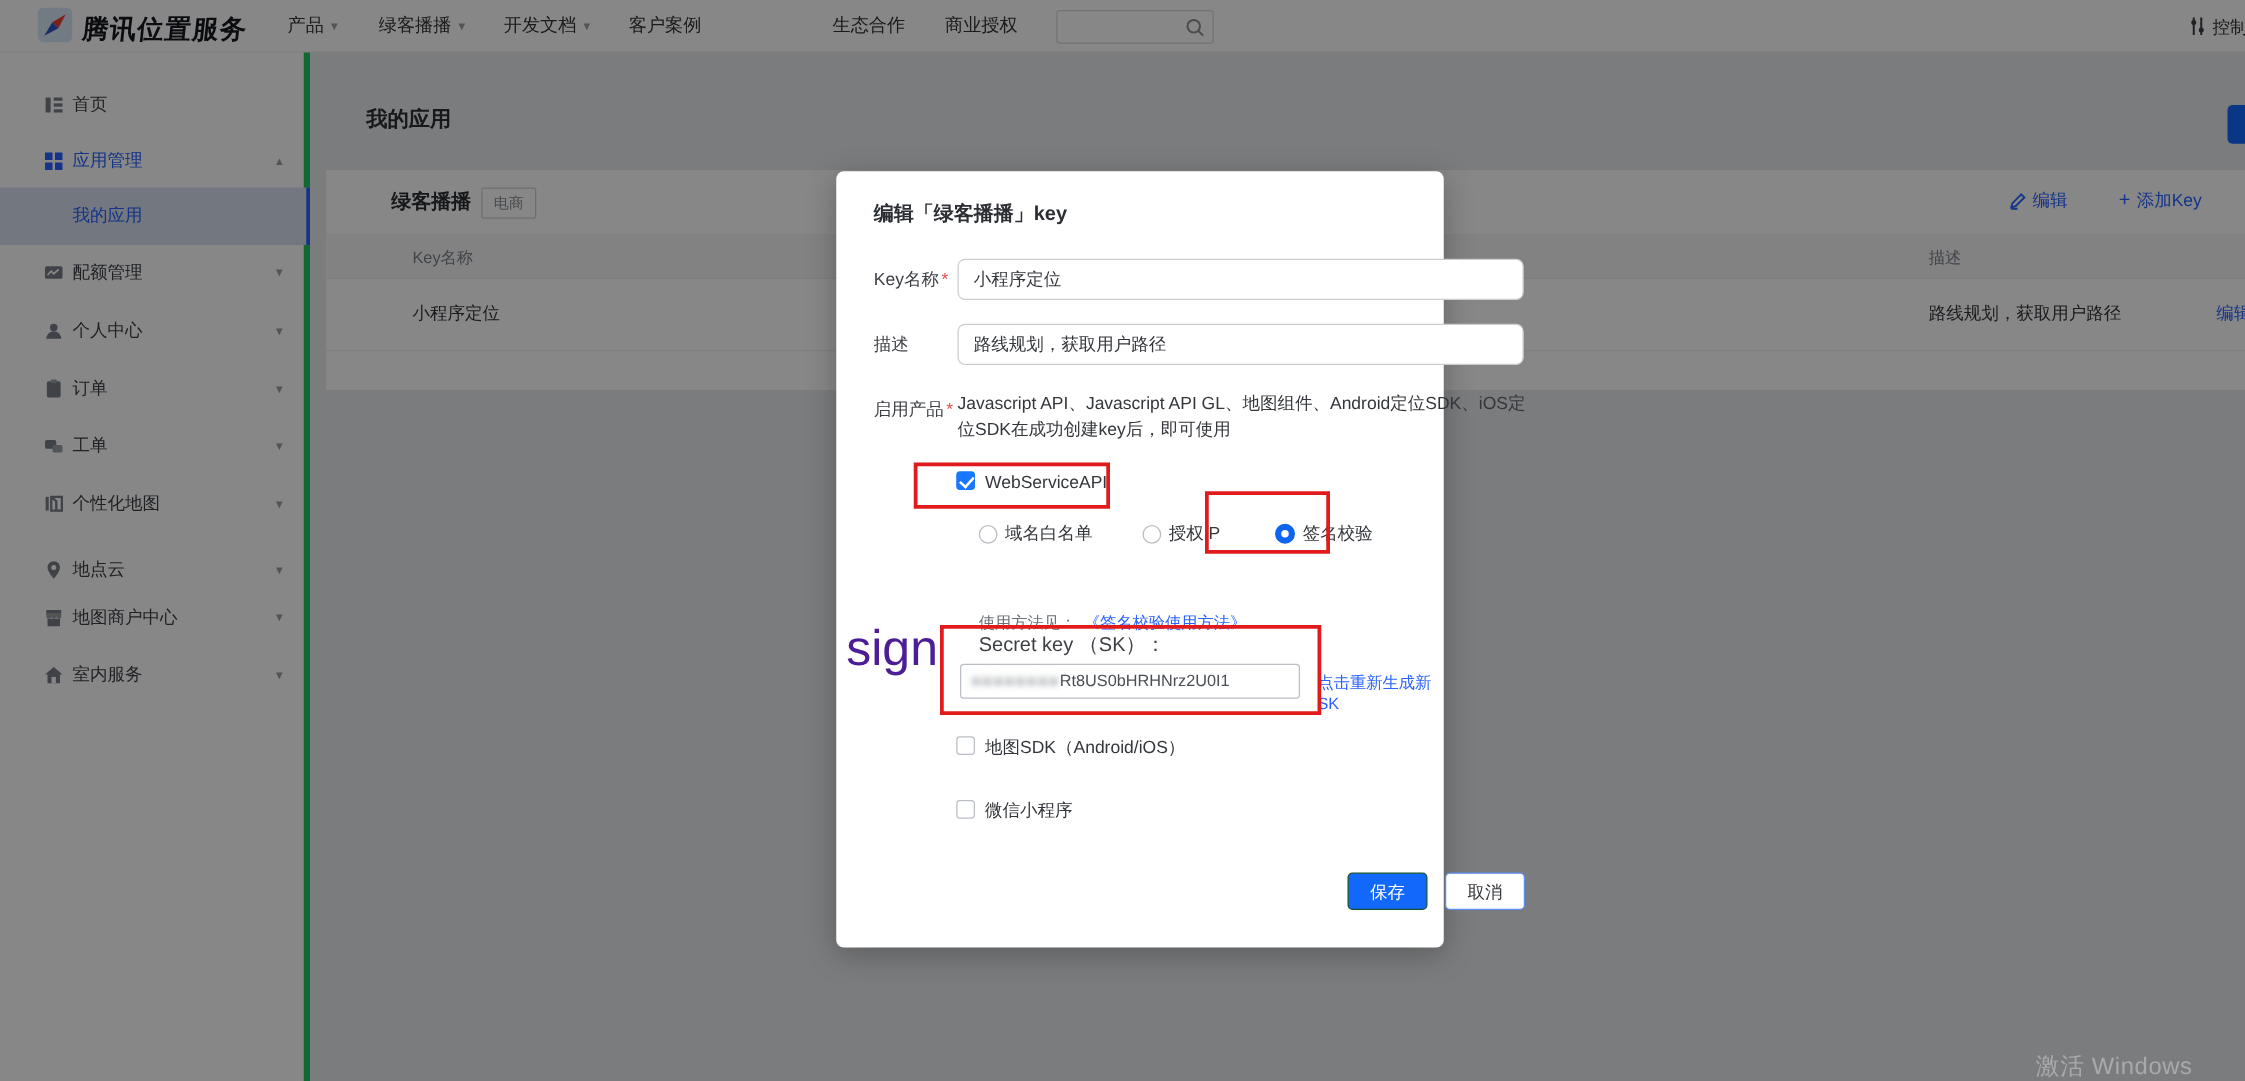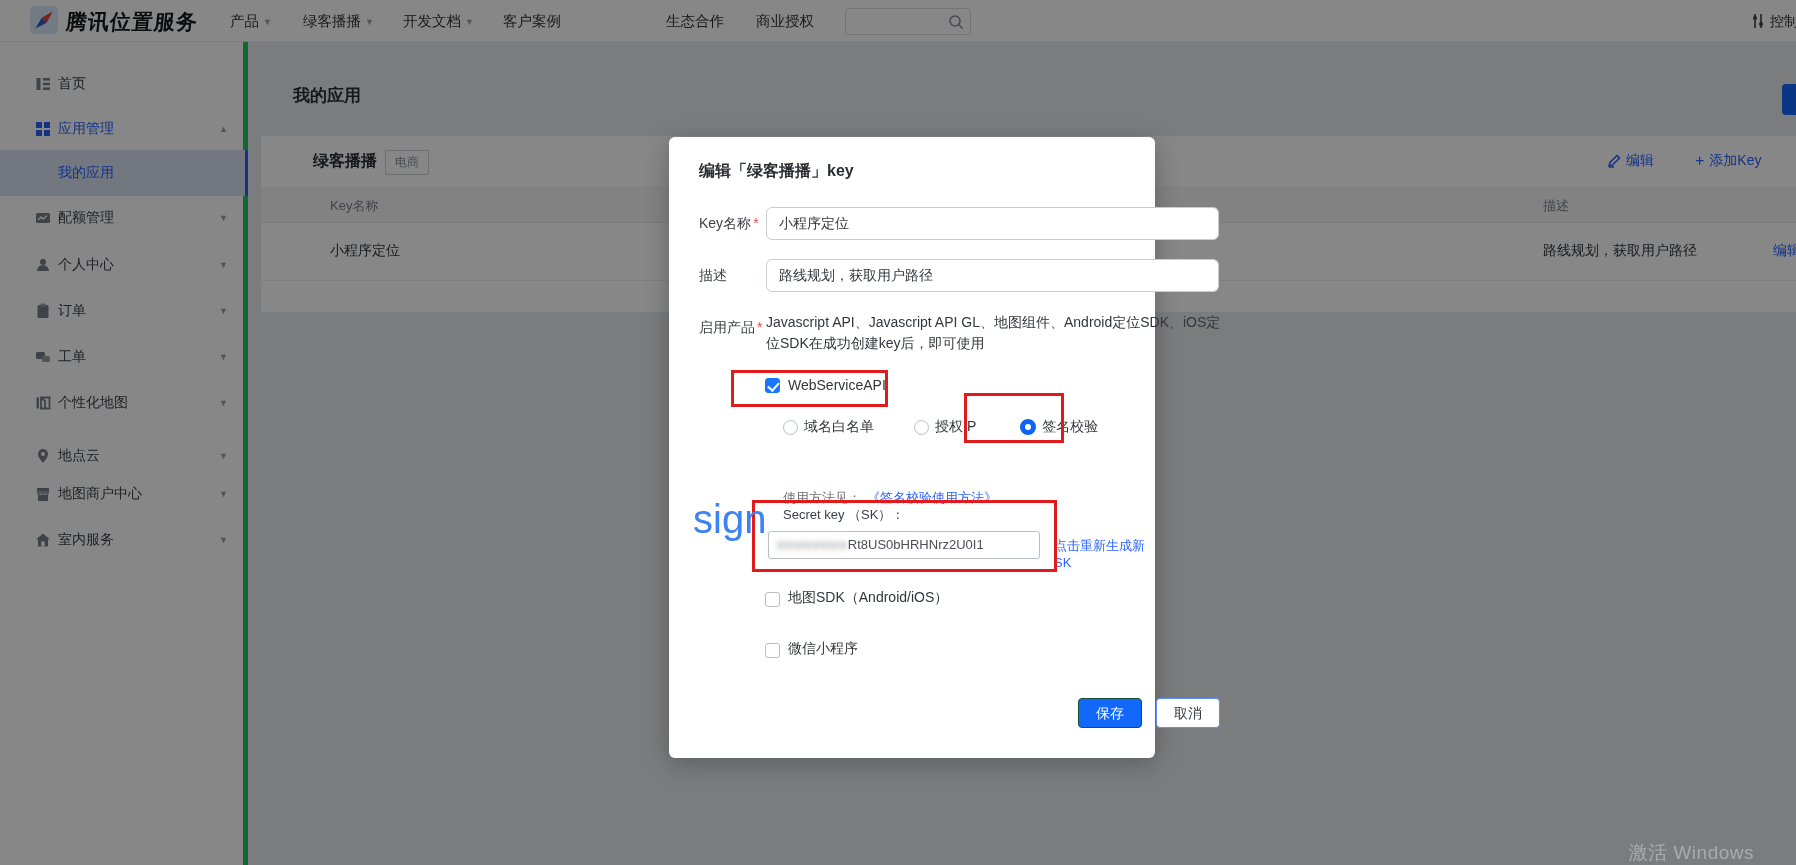--- a/index.html
+++ b/index.html
@@ -58,51 +58,51 @@
   
   .modal { position:absolute; left:669px; top:137px; width:486px; height:621px; background:#fff;
     border-radius:6px; box-shadow:0 6px 24px rgba(0,0,0,0.25); z-index:20; }
   .m-title { position:absolute; left:30px; top:24px; font-size:16px; font-weight:bold; color:#2b2e33; }
   .m-label { position:absolute; left:30px; font-size:14px; color:#3c3f45; }
   .req { color:#e34d4d; margin-left:2px; }
   .m-input { position:absolute; left:97px; width:453px; height:33px; border:1px solid #c9cdd2; border-radius:6px;
     font-size:14px; color:#33363b; padding:0 12px; outline:none; background:#fff; }
   .m-products { position:absolute; left:97px; top:175px; width:456px; font-size:14px; color:#33363b;
     line-height:21px; word-break:break-all; }
-  .chk-row { position:absolute; display:flex; align-items:flex-end; gap:8px; cursor:pointer; }
+  .chk-row { position:absolute; display:flex; align-items:flex-start; gap:8px; cursor:pointer; }
   .chk { width:15px; height:15px; border:1px solid #b9bec4; border-radius:3px; background:#fff; position:relative; flex:none; }
   .chk.checked { background:#1876ff; border-color:#1876ff; }
   .chk.checked::after { content:""; position:absolute; left:4px; top:1px; width:5px; height:9px;
     border:solid #fff; border-width:0 2px 2px 0; transform:rotate(42deg); }
   .chk-row .c-label { font-size:14px; color:#33363b; }
   .radio-row { position:absolute; left:114px; top:281px; display:flex; align-items:center; }
   .radio { width:15px; height:15px; border-radius:50%; border:1px solid #b9bec4; background:#fff; flex:none; }
   .radio.sel { border:5px solid #0d64f0; width:16px; height:16px; }
   .r-label { font-size:14px; color:#33363b; margin:0 0 0 6px; }
   .r-gap { width:40px; }
   .m-help { position:absolute; left:114px; top:310px; width:452px; font-size:13px; color:#6b7077; line-height:21px; word-break:break-all; }
   .m-usage { position:absolute; left:114px; top:352px; font-size:13px; color:#6b7077; }
   .m-usage a { color:#2a62ff; text-decoration:none; margin-left:6px; }
-  .sk-label { position:absolute; left:114px; top:369px; font-size:13px; color:#3c3f45; }
+  .sk-label { position:absolute; left:114px; top:369px; font-size:16px; color:#3c3f45; }
   .sk-box { position:absolute; left:99px; top:394px; width:272px; height:28px; border:1px solid #b9bec4;
     border-radius:3px; background:#fff; font-size:13px; line-height:26px; padding:0 8px; white-space:nowrap; overflow:hidden; }
   .sk-blur { color:#8e9399; filter:blur(3px); letter-spacing:1px; }
   .sk-clear { color:#4a4f55; }
   .regen { position:absolute; left:385px; top:400px; font-size:13px; color:#2a62ff; cursor:pointer; }
   .btn { position:absolute; top:561px; width:64px; height:30px; border-radius:4px; font-size:14px; line-height:28px;
     text-align:center; cursor:pointer; }
   .btn-save { left:409px; background:#1268fb; color:#fff; border:1px solid #14532d; }
   .btn-cancel { left:487px; background:#fff; color:#33363b; border:1px solid #5c8ef5; }
 
   
   .anno { position:absolute; border:3px solid #e11b1b; z-index:30; pointer-events:none; }
   .anno-1 { left:62px; top:233px; width:157px; height:37px; }
   .anno-2 { left:295px; top:256px; width:100px; height:50px; }
   .anno-3 { left:83px; top:363px; width:305px; height:72px; }
-  .sign-text { position:absolute; left:24px; top:360px; font-size:40px; color:#3b82f6; z-index:30; }
+  .sign-text { position:absolute; left:8px; top:360px; font-size:40px; color:#4c1d95; z-index:30; }
 </style>
 </head>
 <body>
 
 <div class="screen">
 
   <header class="navbar">
     <div class="brand">
       <span>
         <svg width="28" height="28" viewBox="0 0 26 26">

